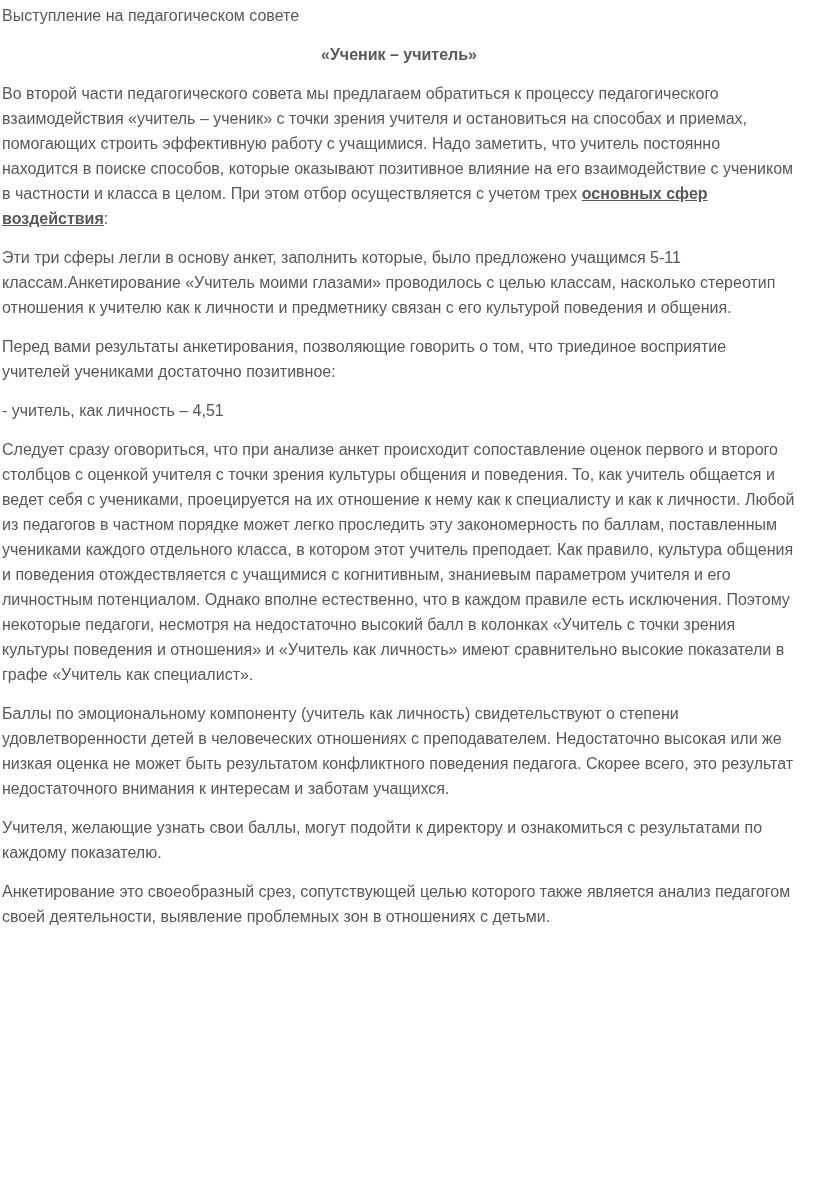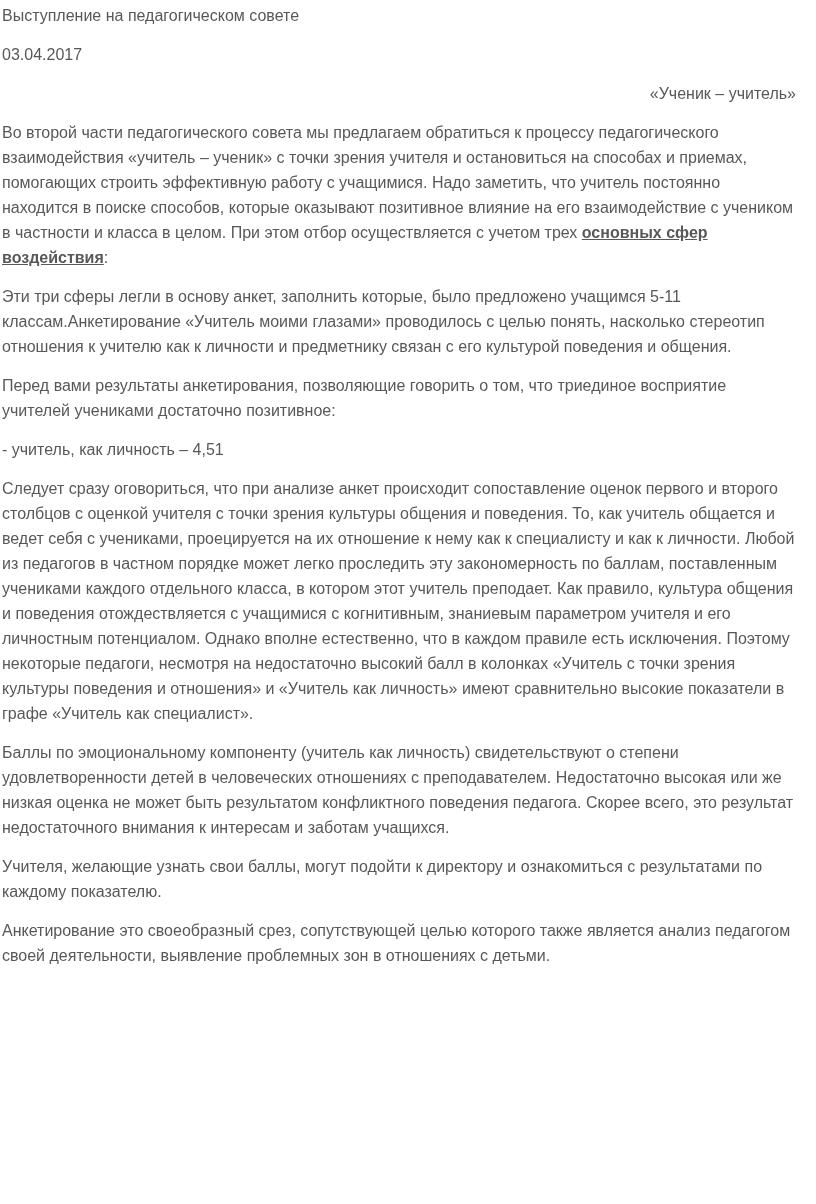--- a/index.html
+++ b/index.html
@@ -20,22 +20,22 @@
     background: #ffffff;
     color: #58585a;
     font-family: "Liberation Sans", sans-serif;
     font-size: 16px;
     line-height: 25px;
   }
   .doc-page p {
     margin: 0 0 14px 0;
   }
   .doc-title {
-    text-align: right;
-    font-weight: normal;
+    text-align: center;
+    font-weight: bold;
   }
   .run-bold {
     font-weight: normal;
   }
   .run-bold-underline {
     font-weight: bold;
     text-decoration: underline;
   }
   ul.spheres-list {
     margin: 0 0 2px 0;
@@ -50,28 +50,27 @@
     font-size: 13px;
   }
 </style>
 </head>
 <body>
 
 <div class="doc-page">
 
   <p>Выступление на педагогическом совете</p>
 
-  <p>03.04.2017</p>
 
   <p class="doc-title">«Ученик – учитель»</p>
 
   <p><span>Во второй части педагогического совета мы предлагаем обратиться к процессу педагогического взаимодействия «учитель – ученик» с точки зрения учителя и остановиться на способах и приемах, помогающих строить эффективную работу с учащимися. Надо заметить, что учитель постоянно находится в поиске способов, которые оказывают позитивное влияние на его взаимодействие с учеником в частности и класса в целом. При этом отбор осуществляется с учетом трех </span><span class="run-bold-underline">основных сфер воздействия</span><span>:</span></p>
 
 
-  <p><span>Эти три сферы легли в основу анкет, заполнить которые, было предложено учащимся 5-11 классам.</span><span class="run-bold">Анкетирование «Учитель моими глазами»</span><span> проводилось с целью понять, насколько стереотип отношения к учителю как к личности и предметнику связан с его культурой поведения и общения.</span></p>
+  <p><span>Эти три сферы легли в основу анкет, заполнить которые, было предложено учащимся 5-11 классам.</span><span class="run-bold">Анкетирование «Учитель моими глазами»</span><span> проводилось с целью классам, насколько стереотип отношения к учителю как к личности и предметнику связан с его культурой поведения и общения.</span></p>
 
   <p>Перед вами результаты анкетирования, позволяющие говорить о том, что триединое восприятие учителей учениками достаточно позитивное:</p>
 
 
   <p>- учитель, как личность – 4,51</p>
 
 
   <p>Следует сразу оговориться, что при анализе анкет происходит сопоставление оценок первого и второго столбцов с оценкой учителя с точки зрения культуры общения и поведения. То, как учитель общается и ведет себя с учениками, проецируется на их отношение к нему как к специалисту и как к личности. Любой из педагогов в частном порядке может легко проследить эту закономерность по баллам, поставленным учениками каждого отдельного класса, в котором этот учитель преподает. Как правило, культура общения и поведения отождествляется с учащимися с когнитивным, знаниевым параметром учителя и его личностным потенциалом. Однако вполне естественно, что в каждом правиле есть исключения. Поэтому некоторые педагоги, несмотря на недостаточно высокий балл в колонках «Учитель с точки зрения культуры поведения и отношения» и «Учитель как личность» имеют сравнительно высокие показатели в графе «Учитель как специалист».</p>
 
   <p>Баллы по эмоциональному компоненту (учитель как личность) свидетельствуют о степени удовлетворенности детей в человеческих отношениях с преподавателем. Недостаточно высокая или же низкая оценка не может быть результатом конфликтного поведения педагога. Скорее всего, это результат недостаточного внимания к интересам и заботам учащихся.</p>

